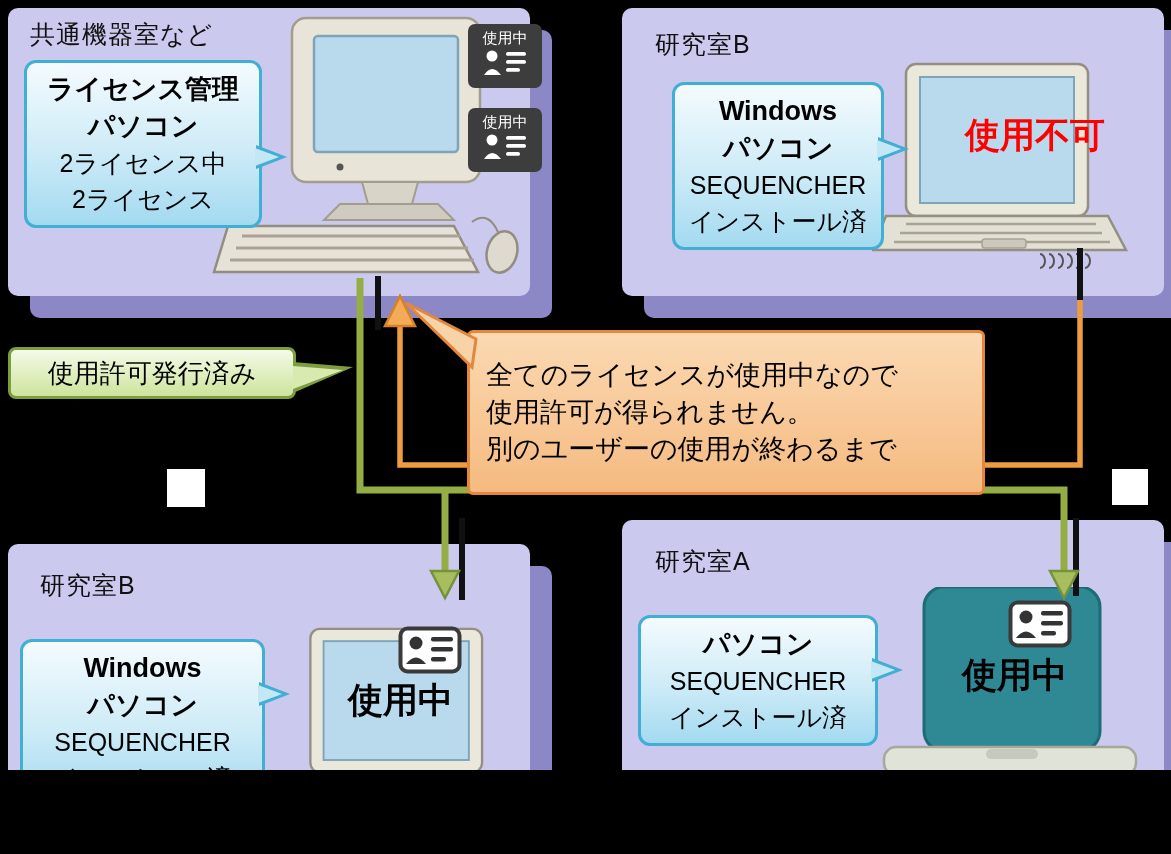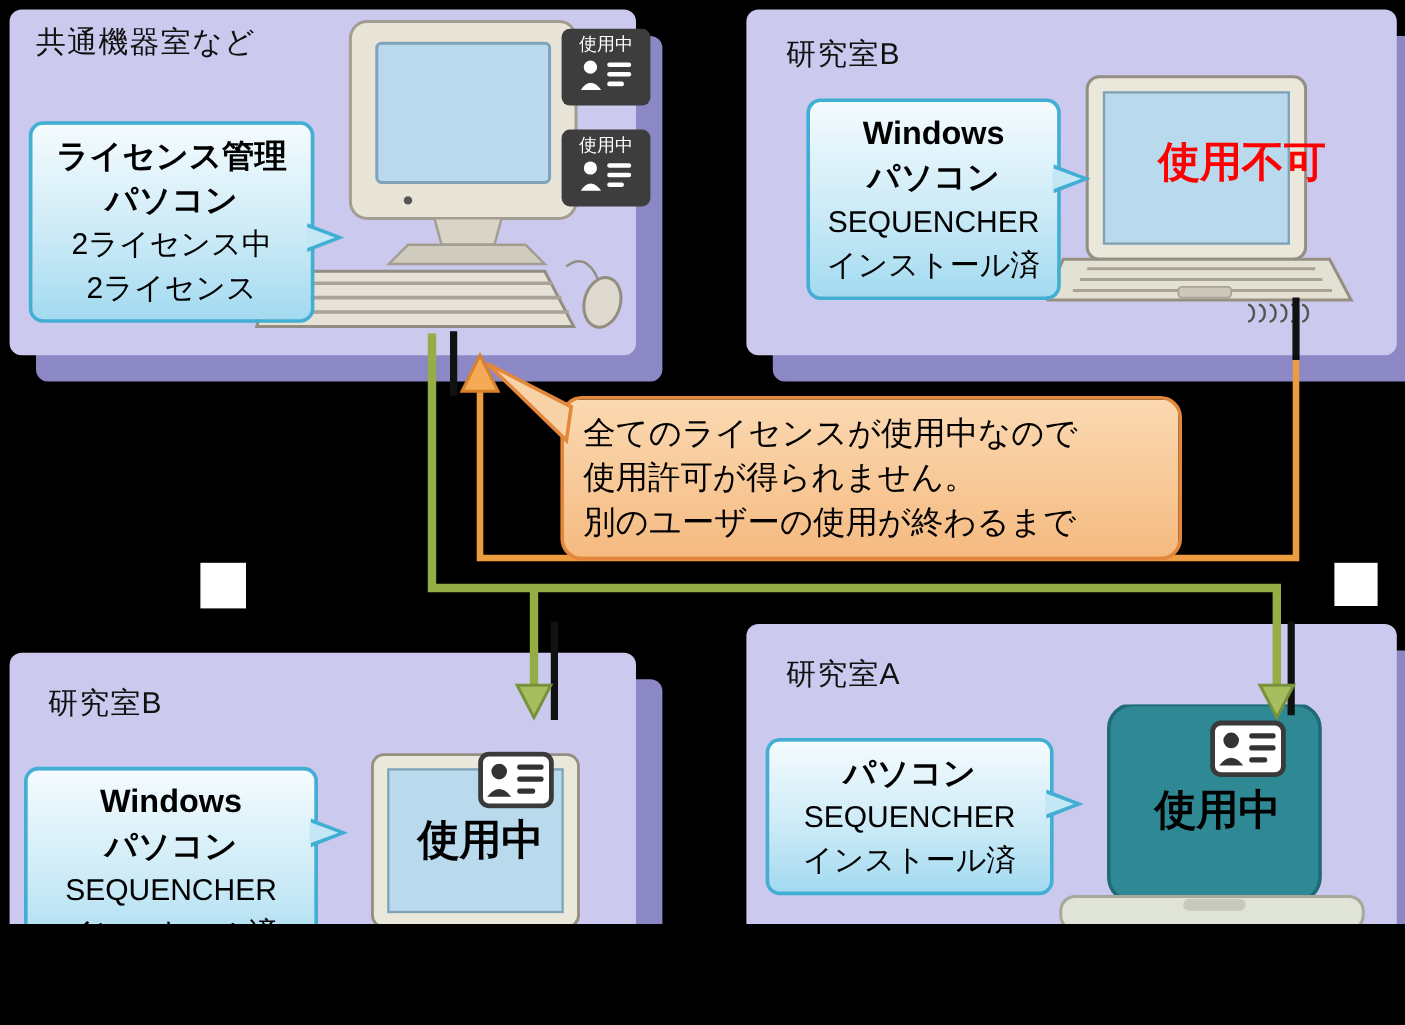--- a/index.html
+++ b/index.html
@@ -35,22 +35,22 @@
 
   .callout-green{position:absolute;left:8px;top:347px;width:288px;height:52px;
           background:linear-gradient(180deg,#f4fae8 0%,#cde49c 100%);border:3px solid #7d9d3f;border-radius:8px;
           display:flex;align-items:center;justify-content:center;font-size:26px;box-sizing:border-box;z-index:6;}
   .callout-green::after{content:"";position:absolute;right:-60px;top:12px;width:0;height:0;
           border-top:5px solid transparent;border-bottom:26px solid transparent;border-left:60px solid #7d9d3f;}
   .callout-green::before{content:"";position:absolute;right:-50px;top:16px;width:0;height:0;
           border-top:4px solid transparent;border-bottom:19px solid transparent;border-left:50px solid #d9eab0;z-index:1;}
 
   .callout-orange{position:absolute;left:467px;top:330px;width:518px;
-          background:linear-gradient(180deg,#fbd9b2 0%,#f5ba80 100%);border:3px solid #e2873b;border-radius:18px;
-          padding:10px 16px;font-size:27px;line-height:37px;box-sizing:border-box;z-index:6;}
+          background:linear-gradient(180deg,#fbd9b2 0%,#f5ba80 100%);border:3px solid #e2873b;border-radius:6px;
+          padding:24px 16px;font-size:27px;line-height:37px;box-sizing:border-box;z-index:6;}
   .orange-tail{position:absolute;left:-72px;top:-36px;}
 </style>
 </head>
 <body>
 
 <div class="canvas">
 
   <section class="panel" style="left:8px;top:8px;width:522px;height:288px;">
     <div class="panel-label" style="left:22px;top:10px;">共通機器室など</div>
 
@@ -65,21 +65,21 @@
       <g>
         <polygon points="16,212 242,212 266,258 2,258" fill="#e6e2d8" stroke="#938d81" stroke-width="2.5"></polygon>
         <path d="M30 222 H248 M24 234 H256 M18 246 H262" stroke="#a9a295" stroke-width="3" fill="none"></path>
       </g>
       <g>
         <path d="M286 218 q-10 -22 -26 -10" stroke="#938d81" stroke-width="2" fill="none"></path>
         <ellipse cx="290" cy="238" rx="15" ry="21" fill="#dedacf" stroke="#938d81" stroke-width="2.5" transform="rotate(15 290 238)"></ellipse>
       </g>
     </svg>
 
-    <div class="bubble" style="left:16px;top:52px;width:238px;margin-top:41px;--tail-top:82px;">
+    <div class="bubble" style="left:16px;top:52px;width:238px;--tail-top:82px;">
       <div class="b-title">ライセンス管理</div>
       <div class="b-title">パソコン</div>
       <div class="b-body">2ライセンス中</div>
       <div class="b-body">2ライセンス</div>
     </div>
 
     <div class="dark-badge" style="left:460px;top:16px;">
       <div class="dark-badge-label">使用中</div>
       <svg width="46" height="32" viewBox="0 0 46 32">
         <circle cx="10" cy="9" r="5.5" fill="#fff"></circle>
@@ -211,20 +211,23 @@
 
     <g>
       <path d="M1080 300 V465 H400 V326" stroke="#ed9c3f" stroke-width="5.5" fill="none"></path>
       <polygon points="400,296 385,326 415,326" fill="#f3ab58" stroke="#d9812a" stroke-width="2.5"></polygon>
     </g>
   </svg>
 
   <div class="white-square" style="left:167px;top:469px;width:38px;height:38px;"></div>
   <div class="white-square" style="left:1112px;top:469px;width:36px;height:36px;"></div>
 
+  <div class="callout-green">
+    <span>使用許可発行済み</span>
+  </div>
 
   <div class="callout-orange">
     <svg class="orange-tail" width="84" height="76" viewBox="0 0 84 76">
       <polygon points="8,6 78,42 74,70" fill="#f9d3a8" stroke="#e2873b" stroke-width="3"></polygon>
     </svg>
     <div>全てのライセンスが使用中なので</div>
     <div>使用許可が得られません。</div>
     <div>別のユーザーの使用が終わるまで</div>
   </div>
 

